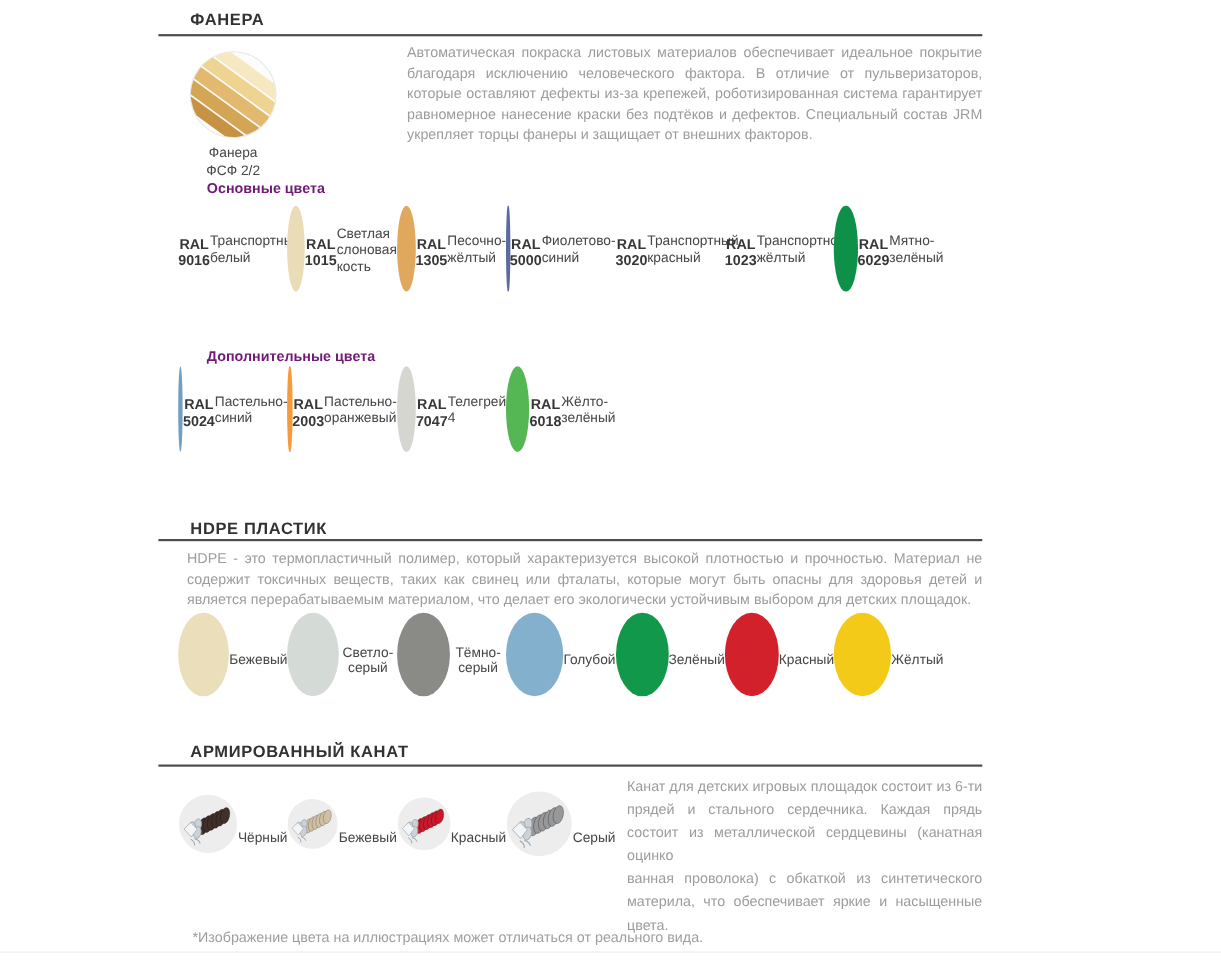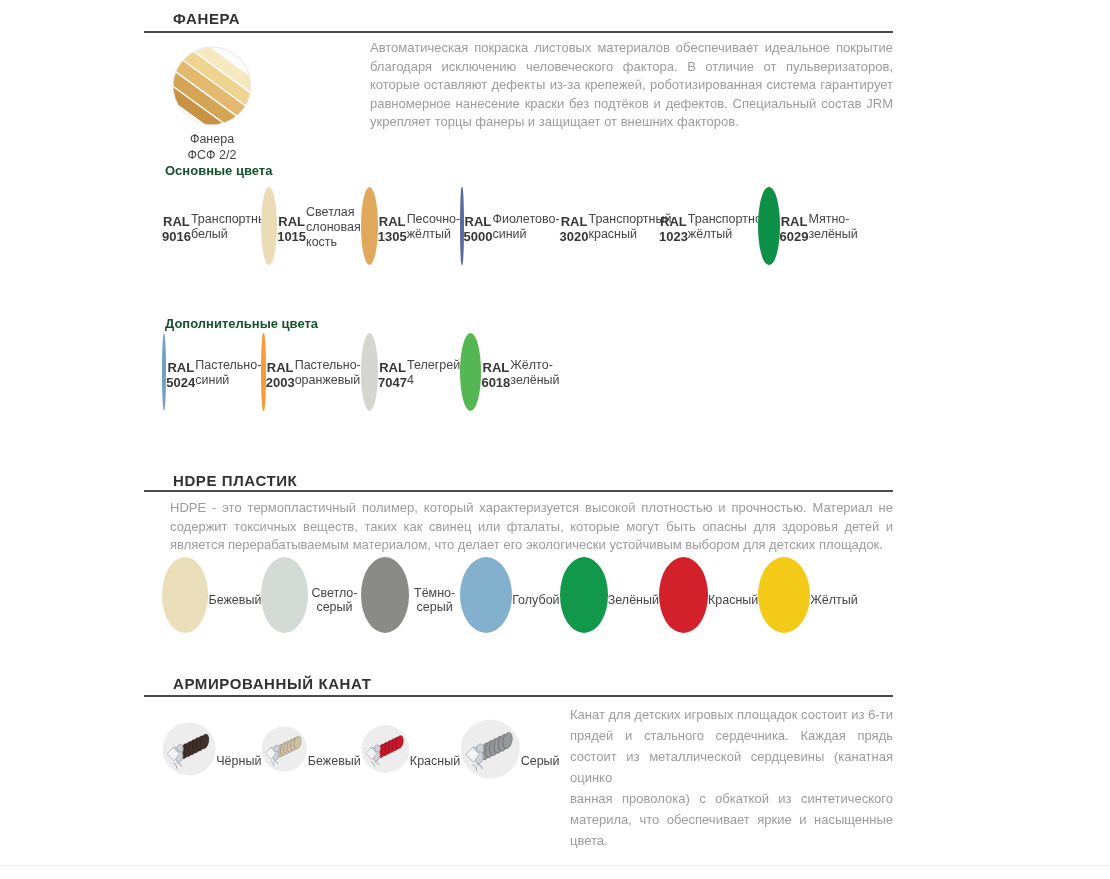--- a/index.html
+++ b/index.html
@@ -6,21 +6,21 @@
   .page{position:relative;width:1110px;height:879px;background:#ffffff;overflow:hidden;
         font-family:"Liberation Sans","DejaVu Sans",sans-serif;}
 
   .sec-title{position:absolute;left:173px;font-size:15px;font-weight:bold;color:#323232;
              letter-spacing:.6px;}
   .sec-rule{position:absolute;left:144px;width:749px;height:2px;background:#4c4c4c;}
 
   .para{position:absolute;font-size:13px;line-height:18.5px;color:#9c9c9c;
         text-align:justify;white-space:pre-line;}
 
-  .sub-label{position:absolute;left:165px;font-size:13px;font-weight:600;color:#14532d;}
+  .sub-label{position:absolute;left:188px;font-size:13px;font-weight:600;color:#701a75;}
 
   .swatch-row{position:absolute;left:162px;display:flex;}
   .swatch-col{width:99.4px;display:flex;flex-direction:row;align-items:center;}
   .circle{width:78px;height:78px;border-radius:50%;}
   .circle.ring{box-shadow:inset 0 0 0 1px #e7e7e7;}
   .hdpe-circle{width:73px;height:76px;border-radius:50%;}
   .code{margin-top:6px;font-size:13px;font-weight:bold;color:#373737;text-align:center;}
   .cname{margin-top:2px;font-size:12.5px;line-height:15px;color:#464646;
          white-space:pre-line;}
   .hdpe-name{margin-top:9px;font-size:12.5px;color:#464646;text-align:center;}
@@ -273,15 +273,16 @@
           <path d="M10 48 q4 6 1 10 M15 50 q5 4 4 9" stroke="#9aa2aa" fill="none" stroke-width="1.3"></path>
         </g>
       </svg>
       <div class="rope-label">Серый</div>
     </div>
   </div>
 
   <div class="para" style="left:570px;top:704px;width:323px;line-height:21px">Канат для детских игровых площадок состоит из 6-ти прядей и стального сердечника. Каждая прядь состоит из металлической сердцевины (канатная оцинко
 ванная проволока) с обкаткой из синтетического материла, что обеспечивает яркие и насыщенные цвета.</div>
 
+  <div class="footnote">*Изображение цвета на иллюстрациях может отличаться от реального вида.</div>
   <div class="bottom-hairline"></div>
 
 </div>
 
 </body></html>

